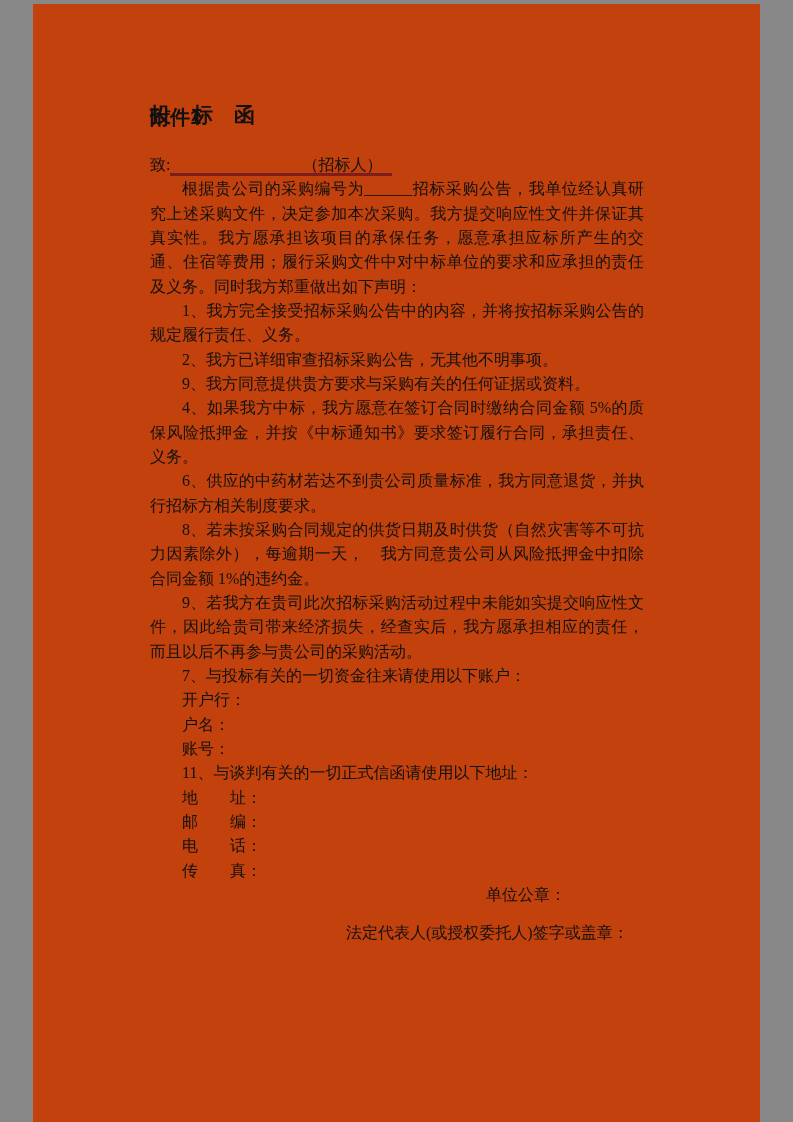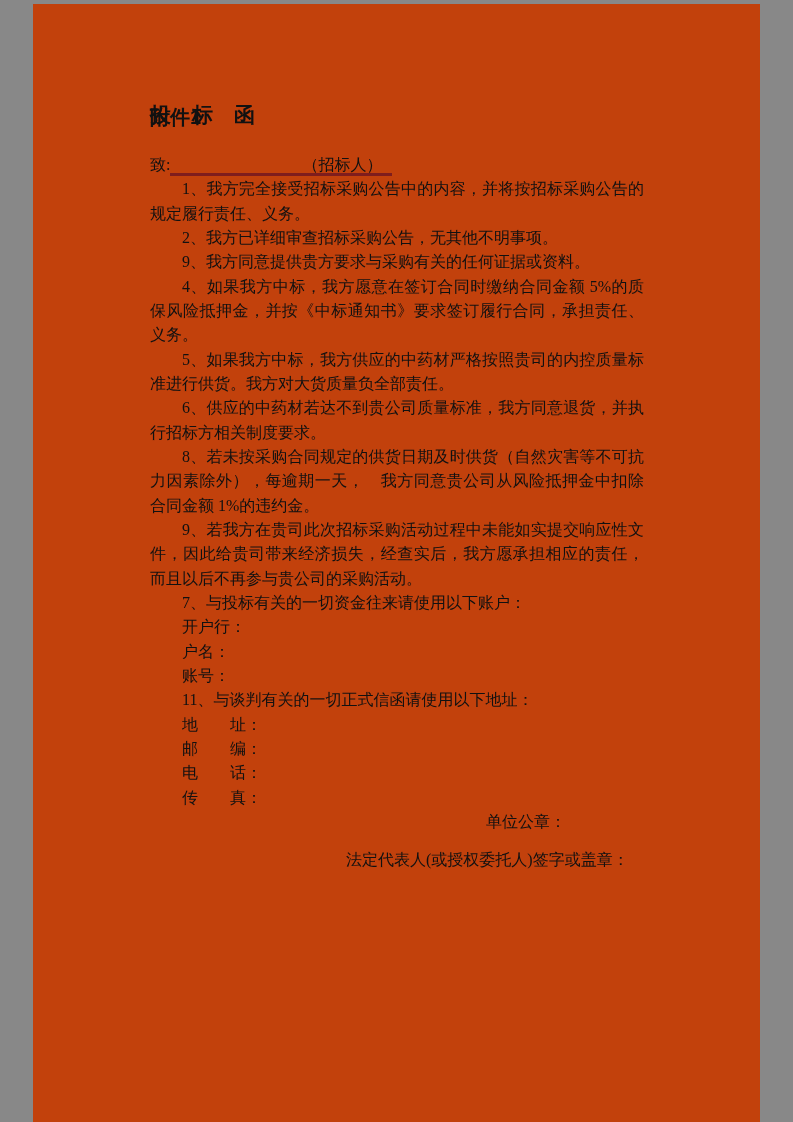--- a/index.html
+++ b/index.html
@@ -70,26 +70,26 @@
 <div class="page">
   <div class="content">
 
     <div class="header">
       <span class="attach">附件1</span>
       <div class="title">投　标　函</div>
     </div>
 
     <div class="to-line"><span>致:</span><span class="ulgroup"><span class="gap gap-long"></span><span>（招标人）</span><span class="gap gap-tail"></span></span></div>
 
+    <p class="para">根据贵公司的采购编号为______招标采购公告，我单位经认真研究上述采购文件，决定参加本次采购。我方提交响应性文件并保证其真实性。我方愿承担该项目的承保任务，愿意承担应标所产生的交通、住宿等费用；履行采购文件中对中标单位的要求和应承担的责任及义务。同时我方郑重做出如下声明：</p>
 
     <p class="para">1、我方完全接受招标采购公告中的内容，并将按招标采购公告的规定履行责任、义务。</p>
     <p class="para">2、我方已详细审查招标采购公告，无其他不明事项。</p>
     <p class="para">9、我方同意提供贵方要求与采购有关的任何证据或资料。</p>
     <p class="para">4、如果我方中标，我方愿意在签订合同时缴纳合同金额 5%的质保风险抵押金，并按《中标通知书》要求签订履行合同，承担责任、义务。</p>
-    <p class="para">5、如果我方中标，我方供应的中药材严格按照贵司的内控质量标准进行供货。我方对大货质量负全部责任。</p>
     <p class="para">6、供应的中药材若达不到贵公司质量标准，我方同意退货，并执行招标方相关制度要求。</p>
     <p class="para">8、若未按采购合同规定的供货日期及时供货（自然灾害等不可抗力因素除外），每逾期一天，　我方同意贵公司从风险抵押金中扣除合同金额 1%的违约金。</p>
     <p class="para">9、若我方在贵司此次招标采购活动过程中未能如实提交响应性文件，因此给贵司带来经济损失，经查实后，我方愿承担相应的责任，而且以后不再参与贵公司的采购活动。</p>
 
     <p class="para">7、与投标有关的一切资金往来请使用以下账户：</p>
     <p class="para">开户行：</p>
     <p class="para">户名：</p>
     <p class="para">账号：</p>
 
     <p class="para">11、与谈判有关的一切正式信函请使用以下地址：</p>

